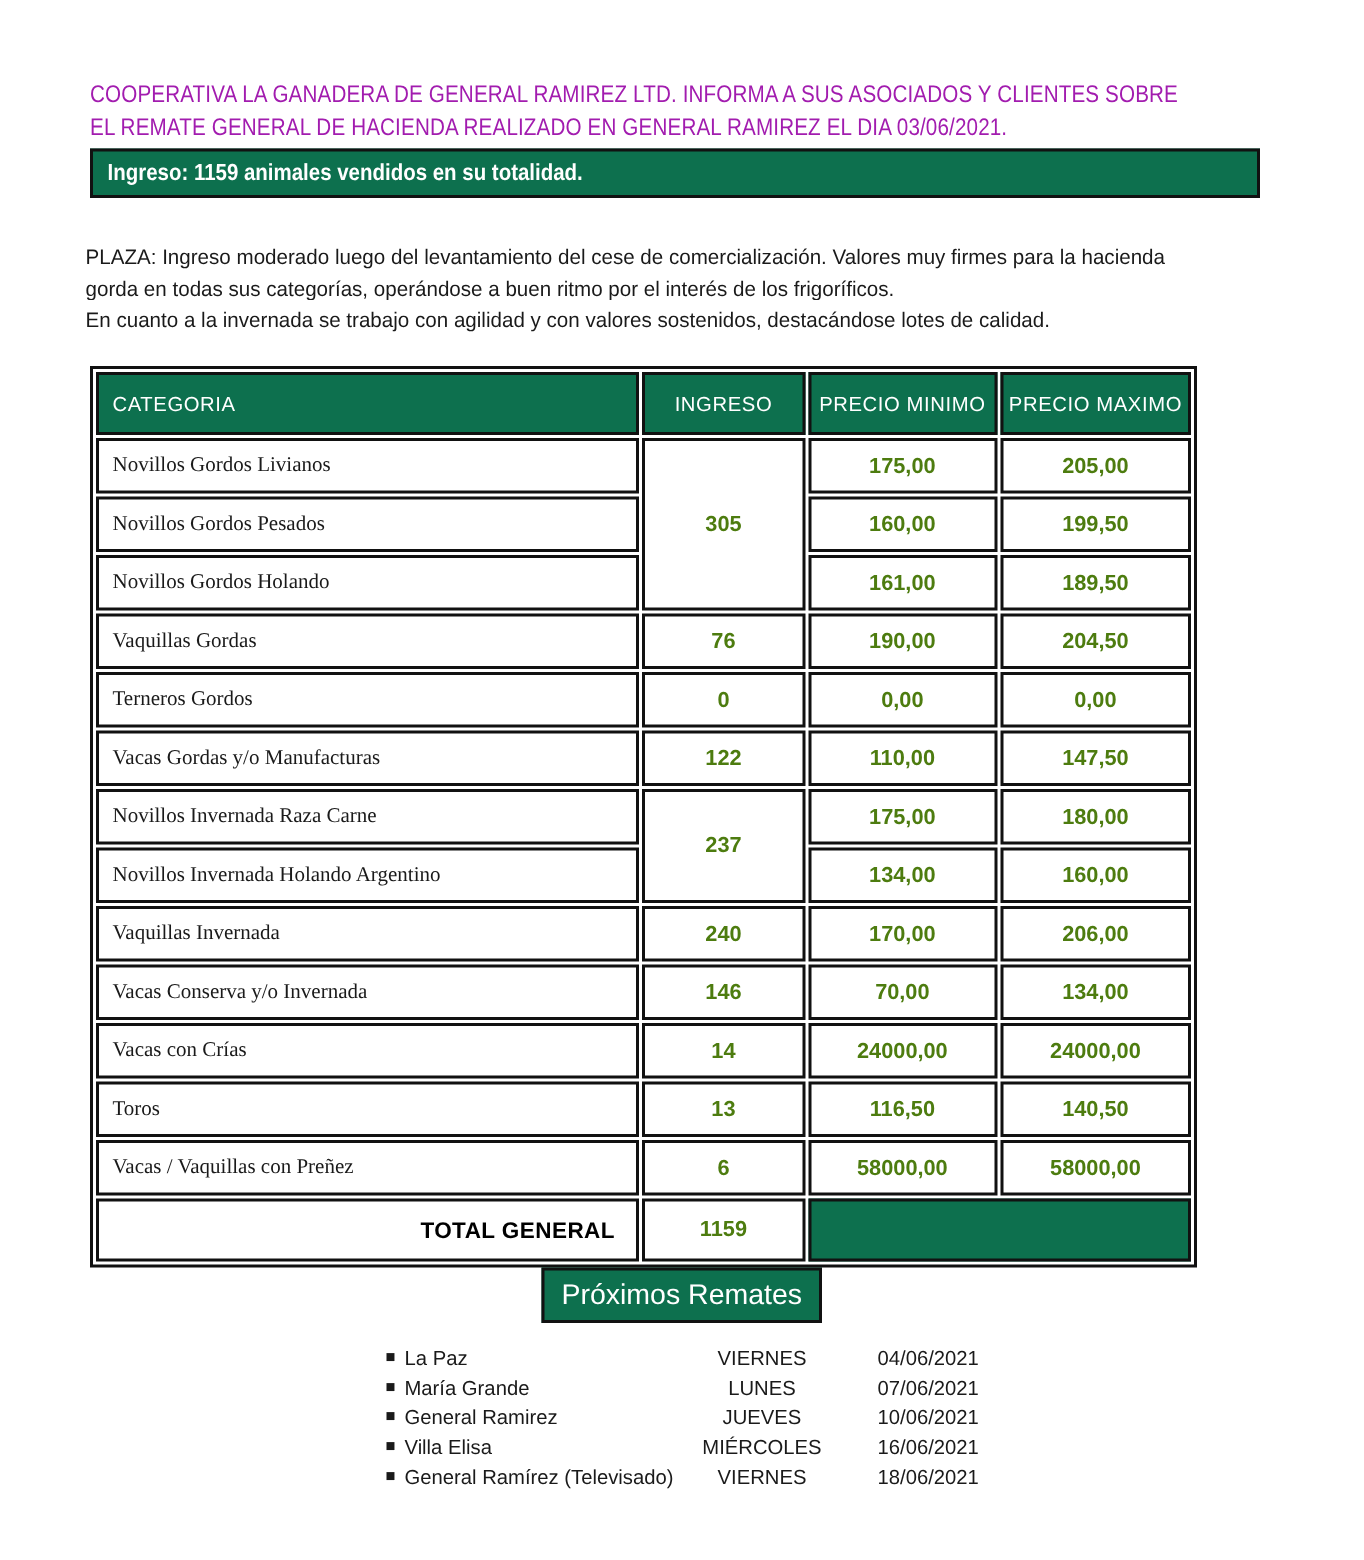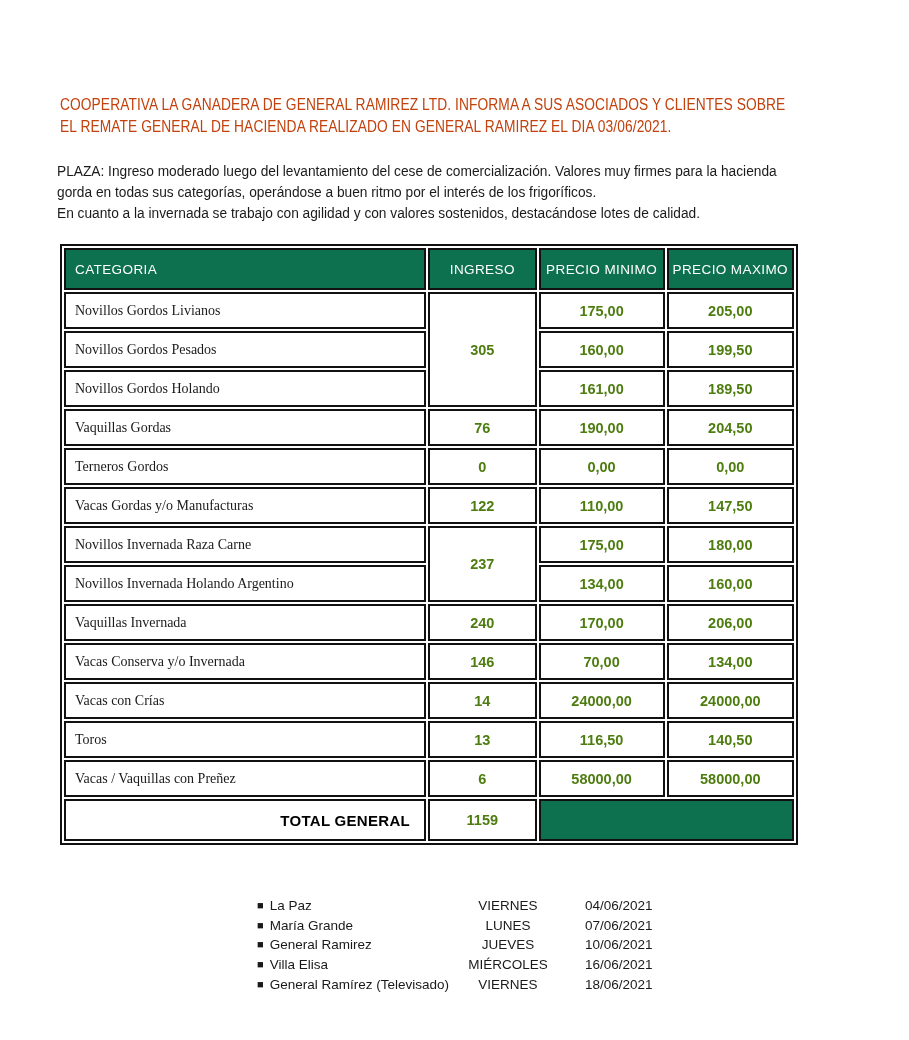--- a/index.html
+++ b/index.html
@@ -14,22 +14,21 @@
     height: 1040px;
     background: #ffffff;
     overflow: hidden;
   }
 
   
   .doc-title {
     position: absolute;
     left: 60px;
     top: 53px;
-    color: #c2410c;
-    margin-top: 41px;
+    color: #a21caf;
   }
   .doc-title .tline {
     display: block;
     white-space: nowrap;
     font-size: 16px;
     line-height: 21.5px;
     transform: scaleX(0.86);
     transform-origin: 0 0;
     letter-spacing: 0.1px;
   }
@@ -189,20 +188,23 @@
 </head>
 <body>
 
 <div class="page">
 
   <div class="doc-title">
     <span class="tline">COOPERATIVA LA GANADERA DE GENERAL RAMIREZ LTD. INFORMA A SUS ASOCIADOS Y CLIENTES SOBRE</span>
     <span class="tline">EL REMATE GENERAL DE HACIENDA REALIZADO EN GENERAL RAMIREZ EL DIA 03/06/2021.</span>
   </div>
 
+  <div class="banner">
+    <span class="btext">Ingreso: 1159 animales vendidos en su totalidad.</span>
+  </div>
 
   <div class="plaza">
     <span class="pline">PLAZA: Ingreso moderado luego del levantamiento del cese de comercialización. Valores muy firmes para la hacienda</span>
     <span class="pline">gorda en todas sus categorías, operándose a buen ritmo por el interés de los frigoríficos.</span>
     <span class="pline">En cuanto a la invernada se trabajo con agilidad y con valores sostenidos, destacándose lotes de calidad.</span>
   </div>
 
   <div class="table-wrap">
     <table class="hacienda">
       <colgroup>
@@ -299,20 +301,23 @@
       <tbody>
         <tr>
           <td class="total-label">TOTAL GENERAL</td>
           <td class="num">1159</td>
           <td class="total-green" colspan="2"></td>
         </tr>
       </tbody>
     </table>
   </div>
 
+  <div class="prox-box">
+    <span class="ptitle">Próximos Remates</span>
+  </div>
 
   <div class="prox-list">
       <div class="prox-row">
         <span class="lugar">
           <span class="bullet">■</span>
           <span>La Paz</span>
         </span>
         <span class="dia">VIERNES</span>
         <span class="fecha">04/06/2021</span>
       </div>

